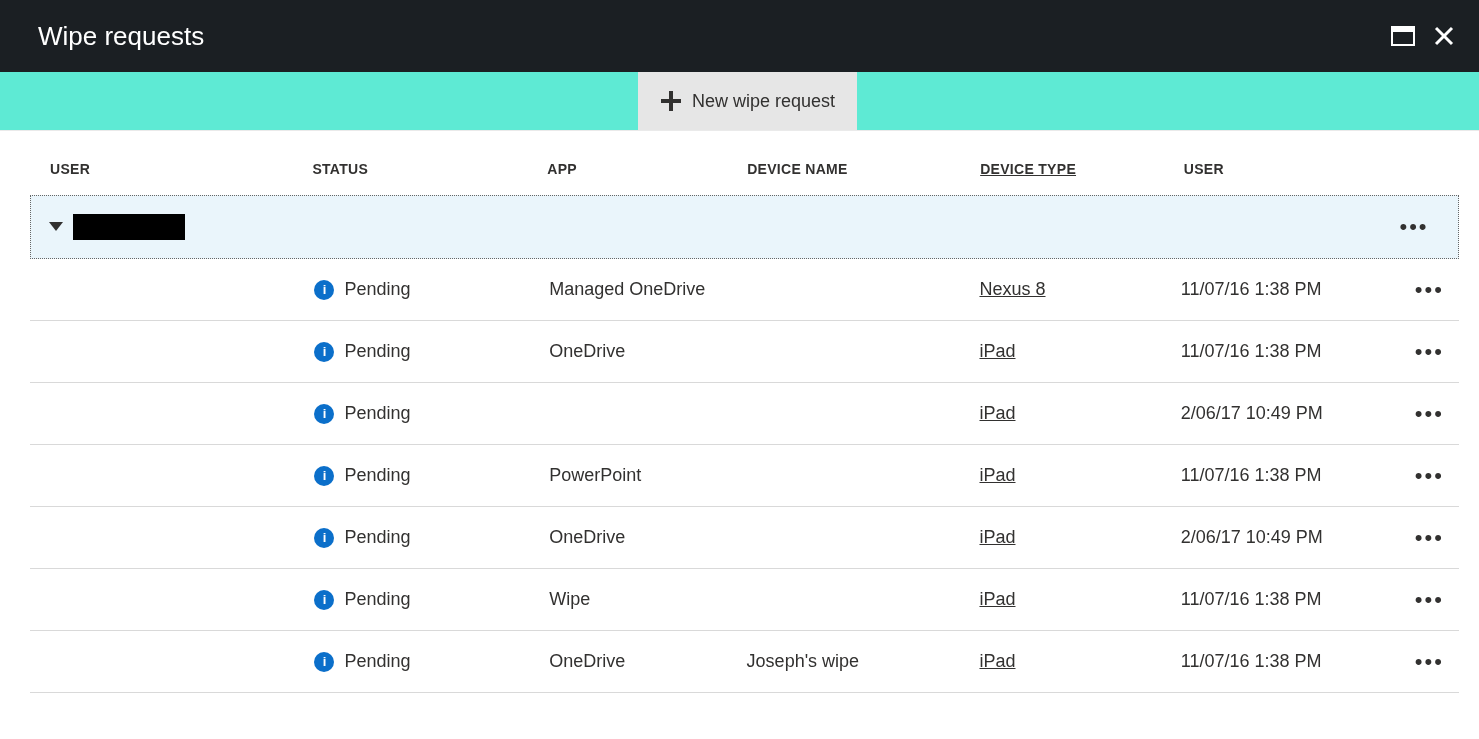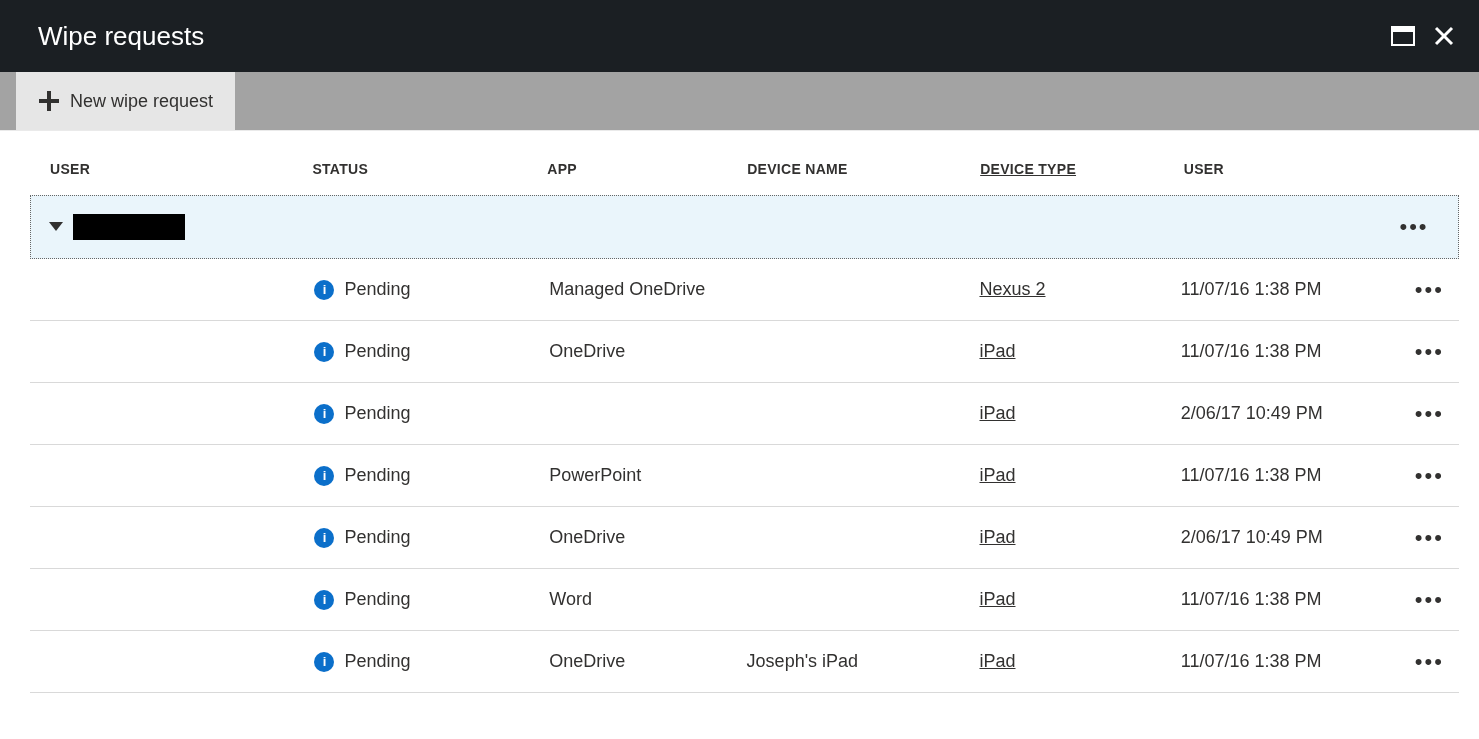--- a/index.html
+++ b/index.html
@@ -27,21 +27,22 @@
   .topbar-actions {
     display: flex;
     gap: 18px;
     align-items: center;
   }
   .topbar-actions svg { display:block; }
   .toolbar {
     display: flex;
     border-bottom: 1px solid #eaeaea;
     padding-left: 16px;
-    background:#a3a3a3;
+    background:#5eead4;
+    justify-content:center;
   }
   .toolbar-btn {
     display: flex;
     align-items: center;
     gap: 10px;
     background: #e6e6e6;
     border: none;
     padding: 18px 22px;
     font-size: 18px;
     color: #323130;
@@ -164,21 +165,21 @@
 
     <div id="rows-container">
         <div class="row">
           <div class="col-user"></div>
           <div class="col-status status-cell">
             <span class="info-icon">i</span>
             <span>Pending</span>
           </div>
           <div class="col-app">Managed OneDrive</div>
           <div class="col-devname"></div>
-          <div class="col-devtype">Nexus 2</div>
+          <div class="col-devtype">Nexus 8</div>
           <div class="col-time">11/07/16 1:38 PM</div>
           <div class="col-actions more-dots">•••</div>
         </div>
         <div class="row">
           <div class="col-user"></div>
           <div class="col-status status-cell">
             <span class="info-icon">i</span>
             <span>Pending</span>
           </div>
           <div class="col-app">OneDrive</div>
@@ -222,34 +223,34 @@
           <div class="col-devtype">iPad</div>
           <div class="col-time">2/06/17 10:49 PM</div>
           <div class="col-actions more-dots">•••</div>
         </div>
         <div class="row">
           <div class="col-user"></div>
           <div class="col-status status-cell">
             <span class="info-icon">i</span>
             <span>Pending</span>
           </div>
-          <div class="col-app">Word</div>
+          <div class="col-app">Wipe</div>
           <div class="col-devname"></div>
           <div class="col-devtype">iPad</div>
           <div class="col-time">11/07/16 1:38 PM</div>
           <div class="col-actions more-dots">•••</div>
         </div>
         <div class="row">
           <div class="col-user"></div>
           <div class="col-status status-cell">
             <span class="info-icon">i</span>
             <span>Pending</span>
           </div>
           <div class="col-app">OneDrive</div>
-          <div class="col-devname">Joseph's iPad</div>
+          <div class="col-devname">Joseph's wipe</div>
           <div class="col-devtype">iPad</div>
           <div class="col-time">11/07/16 1:38 PM</div>
           <div class="col-actions more-dots">•••</div>
         </div>
       </div>
 
   </div>
 </div>
 
 </body></html>

